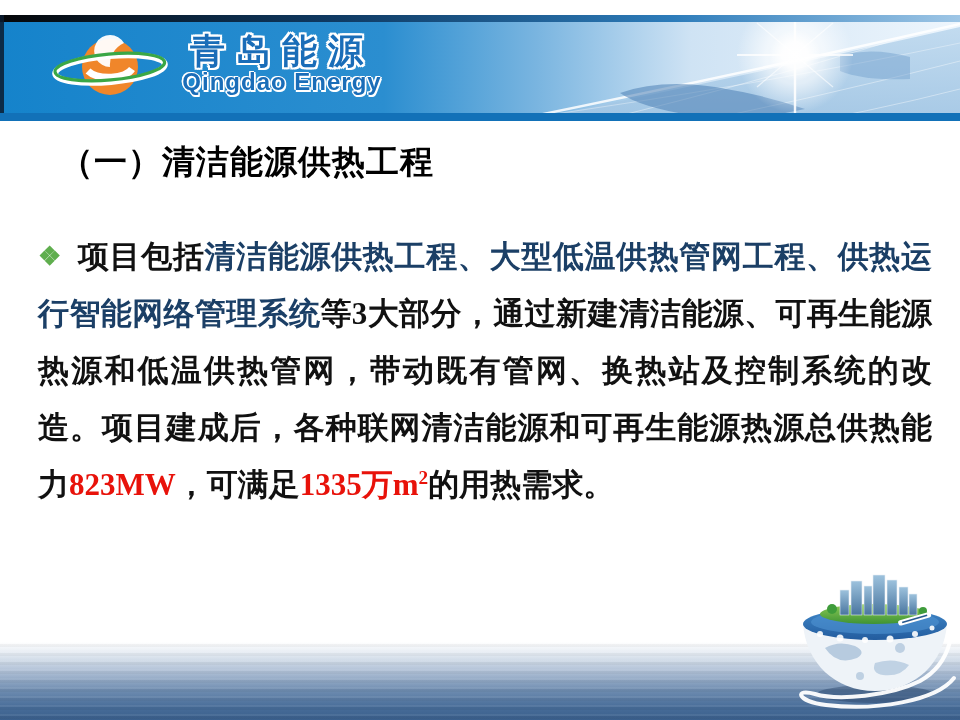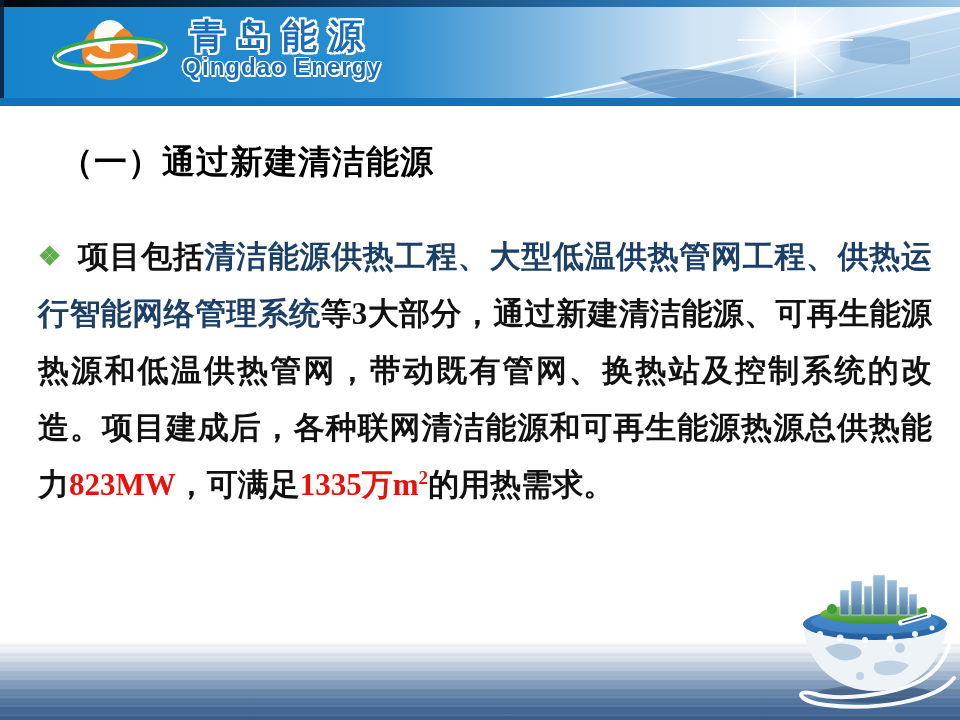--- a/index.html
+++ b/index.html
@@ -1,20 +1,20 @@
 <!DOCTYPE html>
 <html><head>
 <meta charset="utf-8">
 <style>
   html,body{margin:0;padding:0;background:#555;}
   .slide{position:relative;width:960px;height:720px;background:#ffffff;overflow:hidden;
          font-family:"Liberation Sans",sans-serif;margin:0 auto;}
 
   
-  .header{position:absolute;top:0;left:0;width:960px;height:106px;}
+  .header{position:absolute;top:15px;left:0;width:960px;height:106px;}
   .header svg{display:block;}
   .logo{position:absolute;top:12px;left:48px;width:340px;height:84px;}
   .logo-mark{position:absolute;left:0;top:0;width:120px;height:80px;}
   .logo-text{position:absolute;left:124px;top:4px;width:220px;text-align:center;}
   .logo-cn{font-size:35px;font-weight:900;color:#1a6db8;letter-spacing:11px;line-height:40px;
            text-shadow:-2px 0 0 #fff,2px 0 0 #fff,0 -2px 0 #fff,0 2px 0 #fff,
                        -2px -2px 0 #fff,2px 2px 0 #fff,-2px 2px 0 #fff,2px -2px 0 #fff;
            white-space:nowrap;}
   .logo-en{font-size:24px;font-weight:bold;color:#1a6db8;letter-spacing:1px;line-height:22px;
            text-shadow:-1.5px 0 0 #fff,1.5px 0 0 #fff,0 -1.5px 0 #fff,0 1.5px 0 #fff,
@@ -109,21 +109,21 @@
           <ellipse cx="62" cy="40" rx="55" ry="13" fill="none" stroke="#3aa746" stroke-width="3.2"></ellipse>
         </g>
       </svg>
       <div class="logo-text">
         <div class="logo-cn">青岛能源</div>
         <div class="logo-en">Qingdao Energy</div>
       </div>
     </div>
   </div>
 
-  <div class="slide-title">（一）通过新建清洁能源</div>
+  <div class="slide-title">（一）清洁能源供热工程</div>
 
   <div class="body-text"><span class="bullet" style="color: rgb(95, 174, 78);">❖</span><span style="color: rgb(17, 17, 17);">项目包括</span><span style="color: rgb(27, 63, 102);">清洁能源供热工程、大型低温供热管网工程、供热运行智能网络管理系统</span><span style="color: rgb(17, 17, 17);">等3大部分，通过新建清洁能源、可再生能源热源和低温供热管网，带动既有管网、换热站及控制系统的改造。项目建成后，各种联网清洁能源和可再生能源热源总供热能力</span><span style="color: rgb(232, 18, 10);">823MW</span><span style="color: rgb(17, 17, 17);">，可满足</span><span style="color: rgb(232, 18, 10);">1335万m</span><sup style="color: rgb(232, 18, 10);">2</sup><span style="color: rgb(17, 17, 17);">的用热需求。</span></div>
 
   <div class="water"></div>
 
   <svg class="globe" viewBox="0 0 180 148">
     <defs>
       <linearGradient id="bld" x1="0" y1="0" x2="0" y2="1">
         <stop offset="0" stop-color="#9dc2dd"></stop>
         <stop offset="1" stop-color="#49759f"></stop>

